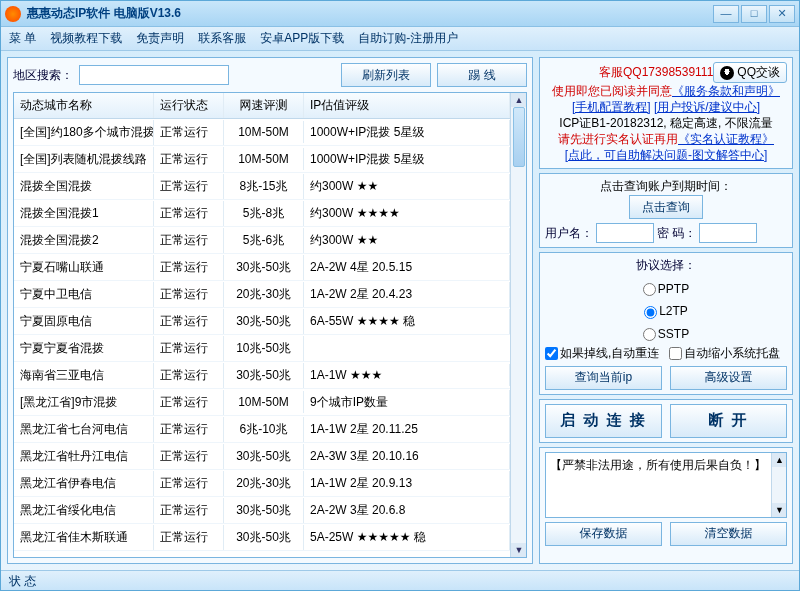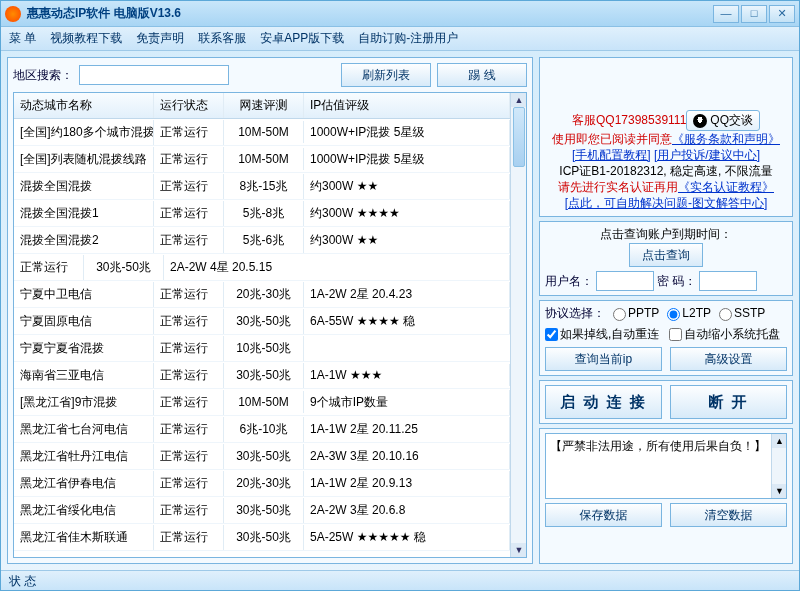--- a/index.html
+++ b/index.html
@@ -26,29 +26,29 @@
 .tbl-head { display: flex; background: linear-gradient(#f8fcff,#e2f0fb); border-bottom: 1px solid #c0d8eb; }
 .tbl-head > div, .tbl-row > div { padding: 4px 6px; border-right: 1px solid #e0ecf5; overflow: hidden; white-space: nowrap; }
 .c1 { width: 140px; } .c2 { width: 70px; text-align: left; } .c3 { width: 80px; text-align: center; } .c4 { flex: 1; }
 .tbl-body { height: 435px; overflow: hidden; }
 .tbl-row { display: flex; border-bottom: 1px solid #eef5fb; height: 27px; align-items: center; }
 .vbar { width: 16px; background: #eef5fb; border-left: 1px solid #c0d8eb; position: relative; }
 .vbar .thumb { position: absolute; top: 14px; left: 2px; width: 12px; height: 60px; background: linear-gradient(#d0e8fa,#a8d0f0); border: 1px solid #8ac0e5; border-radius: 2px; }
 .vbar .arr { position: absolute; left: 0; width: 16px; height: 14px; background: #dce9f5; text-align: center; font-size: 9px; line-height: 14px; color: #336; }
 .vbar .arr.up { top: 0; } .vbar .arr.dn { bottom: 0; }
 .box { border: 1px solid #7ab5e0; background: #f4faff; padding: 4px 5px; }
-.qq-row { display: flex; justify-content: center; align-items: center; margin-top: 48px; }
+.qq-row { display: flex; justify-content: flex-end; align-items: center; }
 .qq-tag { display: flex; align-items: center; gap: 3px; border: 1px solid #7ab5e0; background: linear-gradient(#fff,#e3f1fc); padding: 1px 6px; border-radius: 3px; }
 .penguin { width: 14px; height: 14px; background: radial-gradient(ellipse at 50% 40%, #fff 25%, #000 26%); border-radius: 50%; }
 .red { color: #d00000; } .blue-l { color: #0033cc; text-decoration: underline; cursor: pointer; }
 .ctr { text-align: center; }
 .line { margin: 1px 0; line-height: 15px; }
 .login-row { display: flex; align-items: center; gap: 3px; margin-top: 4px; }
 .login-row input { width: 58px; }
-.proto { display: flex; align-items: center; gap: 8px; }
+.proto { display: flex; align-items: center; gap: 8px; flex-direction: column; }
 .chk-row { display: flex; align-items: center; gap: 10px; margin: 4px 0; }
 .btn-row2 { display: flex; gap: 8px; justify-content: space-between; }
 .big-btn { flex: 1; height: 34px; font-weight: bold; font-size: 15px; letter-spacing: 2px; }
 .log { border: 1px solid #7ab5e0; background: #fff; height: 66px; padding: 4px; overflow: auto; position: relative; }
 .log-sb { position: absolute; right: 0; top: 0; bottom: 0; width: 15px; background: #eef5fb; border-left: 1px solid #c0d8eb; }
 .log-sb .a { position: absolute; left: 0; width: 15px; height: 14px; background: #dce9f5; text-align: center; font-size: 9px; line-height: 14px; }
 .status { position: absolute; bottom: 0; left: 0; right: 0; height: 20px; background: linear-gradient(#e0f0fc,#c8e4f9); border-top: 1px solid #9ec9e8; padding: 2px 8px; color: #003366; }
 input[type=radio],input[type=checkbox]{ margin-right: 2px; vertical-align: middle; }
 </style>
 </head>
@@ -116,20 +116,21 @@
                 <div class="c3">5兆-8兆</div>
                 <div class="c4">约300W  ★★★★</div>
               </div>
               <div class="tbl-row">
                 <div class="c1">混拨全国混拨2</div>
                 <div class="c2">正常运行</div>
                 <div class="c3">5兆-6兆</div>
                 <div class="c4">约300W  ★★</div>
               </div>
               <div class="tbl-row">
+                <div class="c1">宁夏石嘴山联通</div>
                 <div class="c2">正常运行</div>
                 <div class="c3">30兆-50兆</div>
                 <div class="c4">2A-2W 4星 20.5.15</div>
               </div>
               <div class="tbl-row">
                 <div class="c1">宁夏中卫电信</div>
                 <div class="c2">正常运行</div>
                 <div class="c3">20兆-30兆</div>
                 <div class="c4">1A-2W 2星 20.4.23</div>
               </div>

